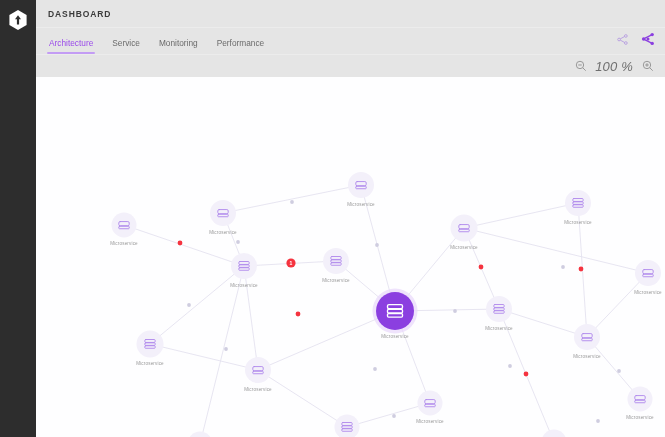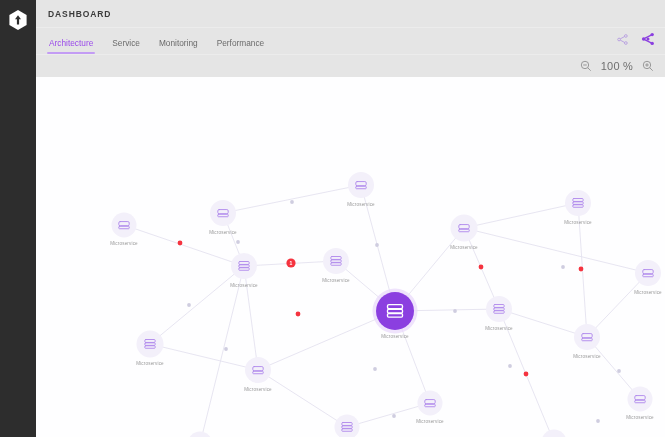--- a/index.html
+++ b/index.html
@@ -68,21 +68,21 @@
     display: flex; align-items: center; gap: 12px;
   }
   .ti { width: 14px; height: 14px; display:flex; align-items:center; justify-content:center; cursor:pointer; }
 
   
   .zoombar {
     height: 22px; flex: 0 0 22px;
     display: flex; align-items: center; justify-content: flex-end;
     padding-right: 11px; gap: 8px;
   }
-  .zlabel { font-size: 11px; color: #6f6f6f; letter-spacing: .2px; }
+  .zlabel { font-size: 13px; color: #6f6f6f; letter-spacing: .2px; font-style: italic; }
   .zbtn { width: 13px; height: 13px; cursor: pointer; display:flex; align-items:center; justify-content:center; }
 
   
   .canvas { position: relative; flex: 1 1 auto; background: #fefeff; overflow: hidden; }
   svg.graph { position: absolute; inset: 0; width: 100%; height: 100%; display: block; }
 
   .node-label {
     font-family: "Liberation Sans", sans-serif;
     font-size: 4.6px; fill: #9b9b9b; text-anchor: middle;
     letter-spacing: .15px;

